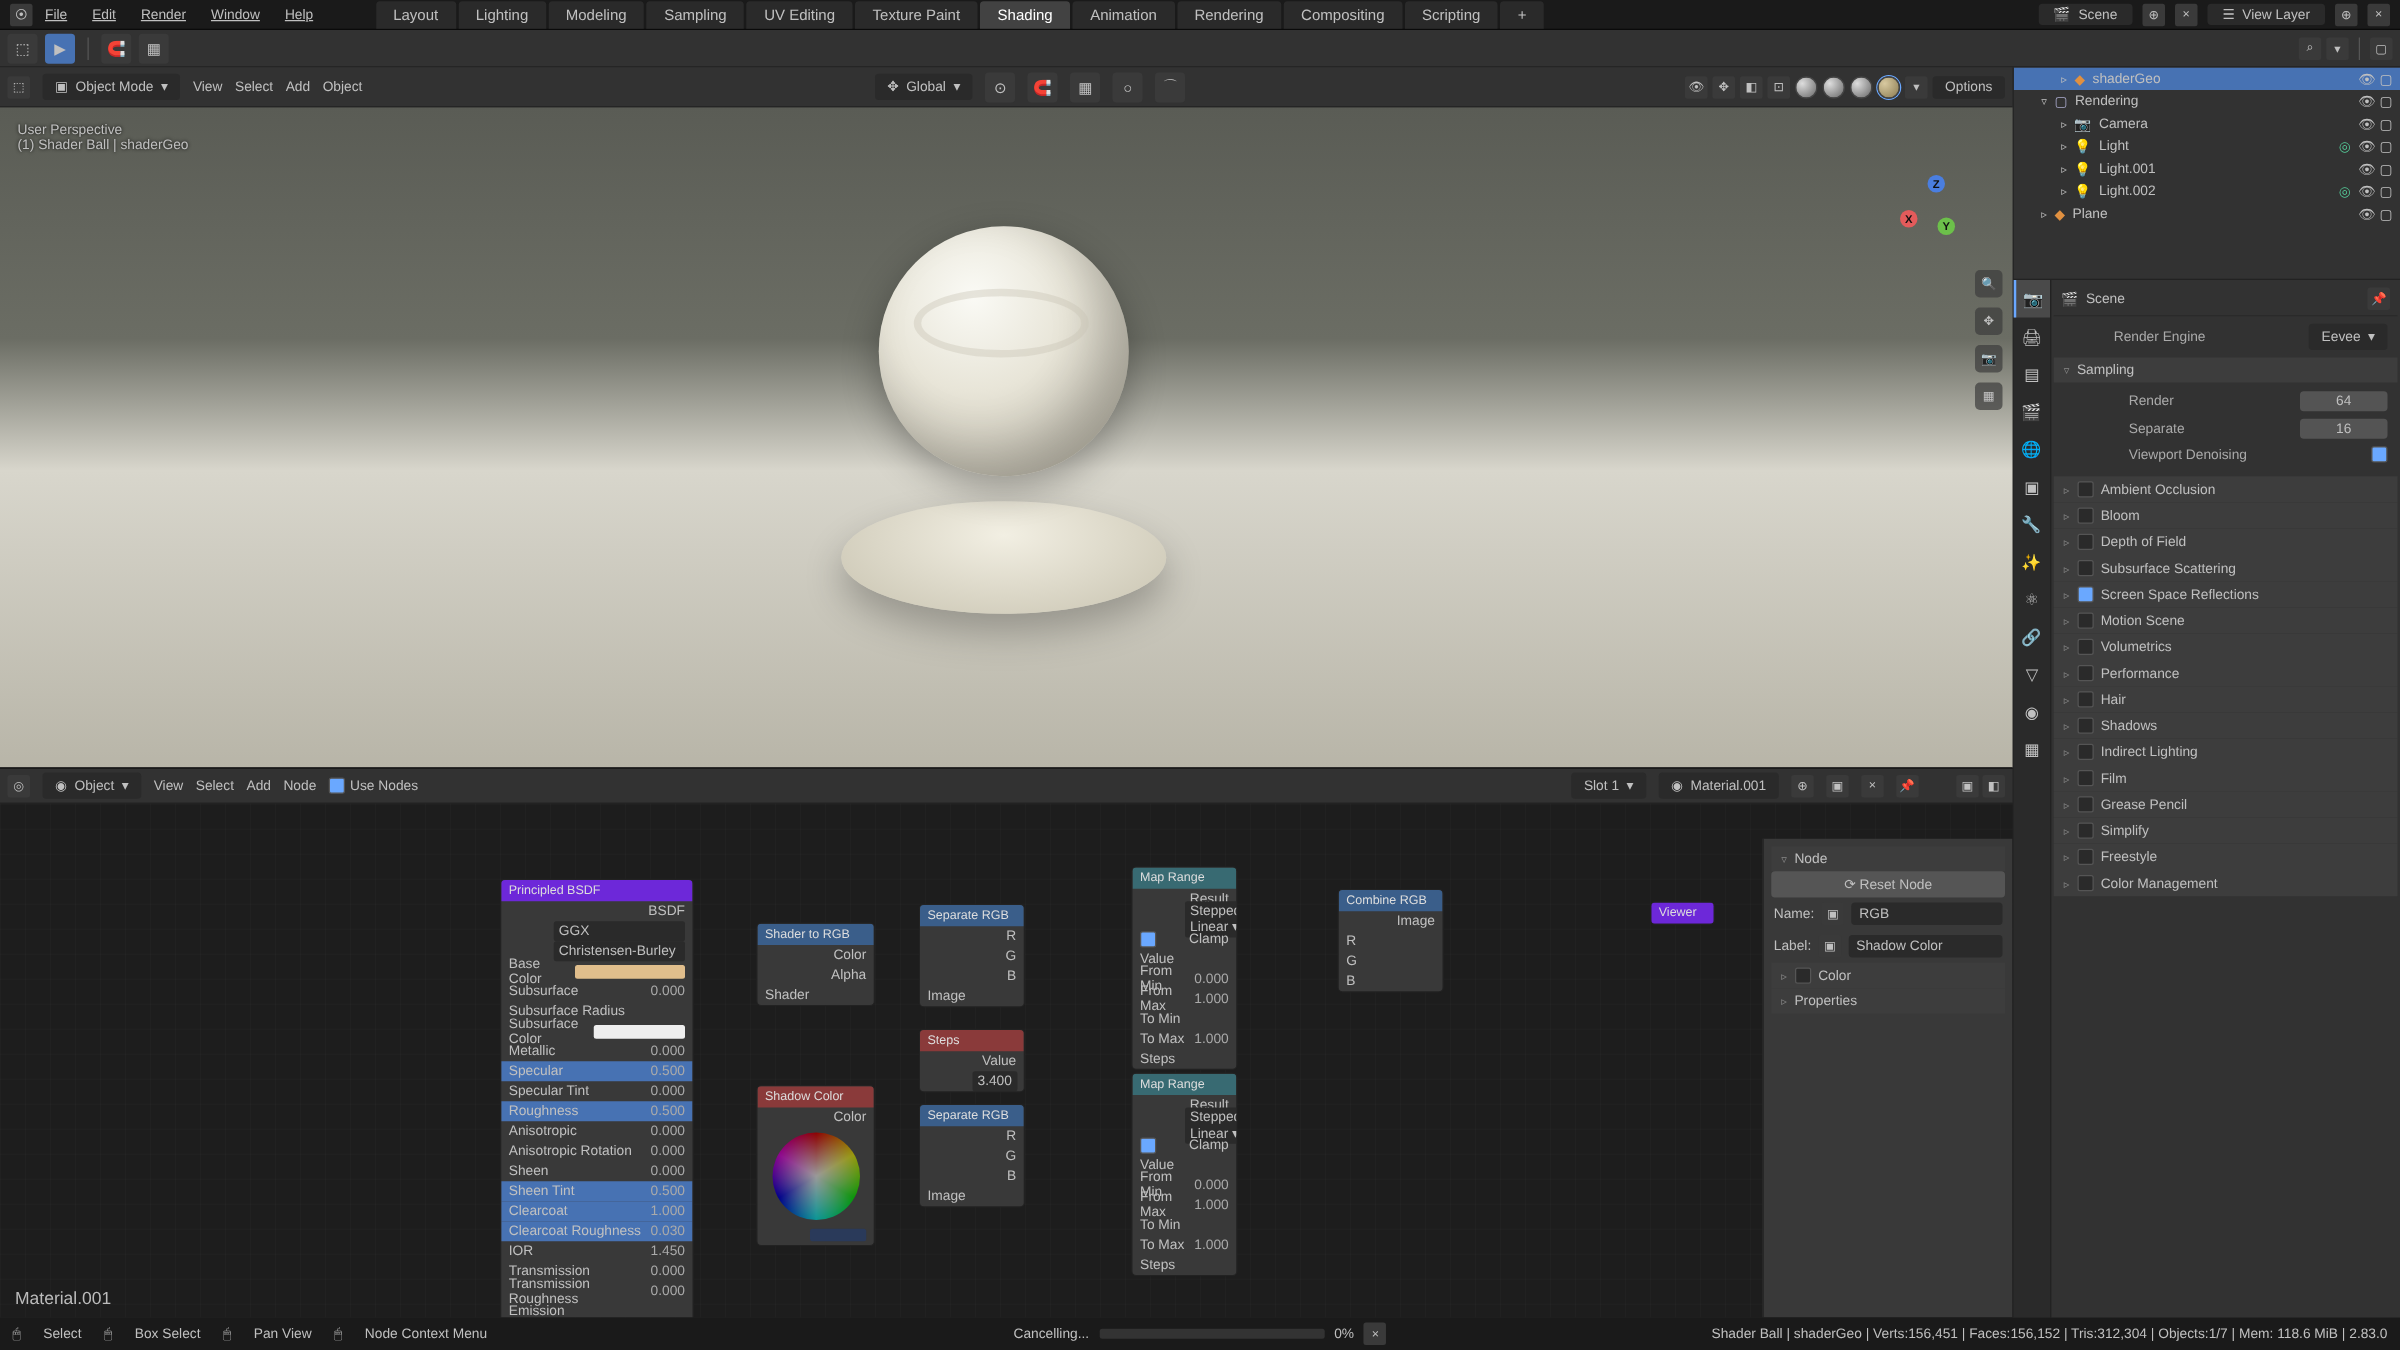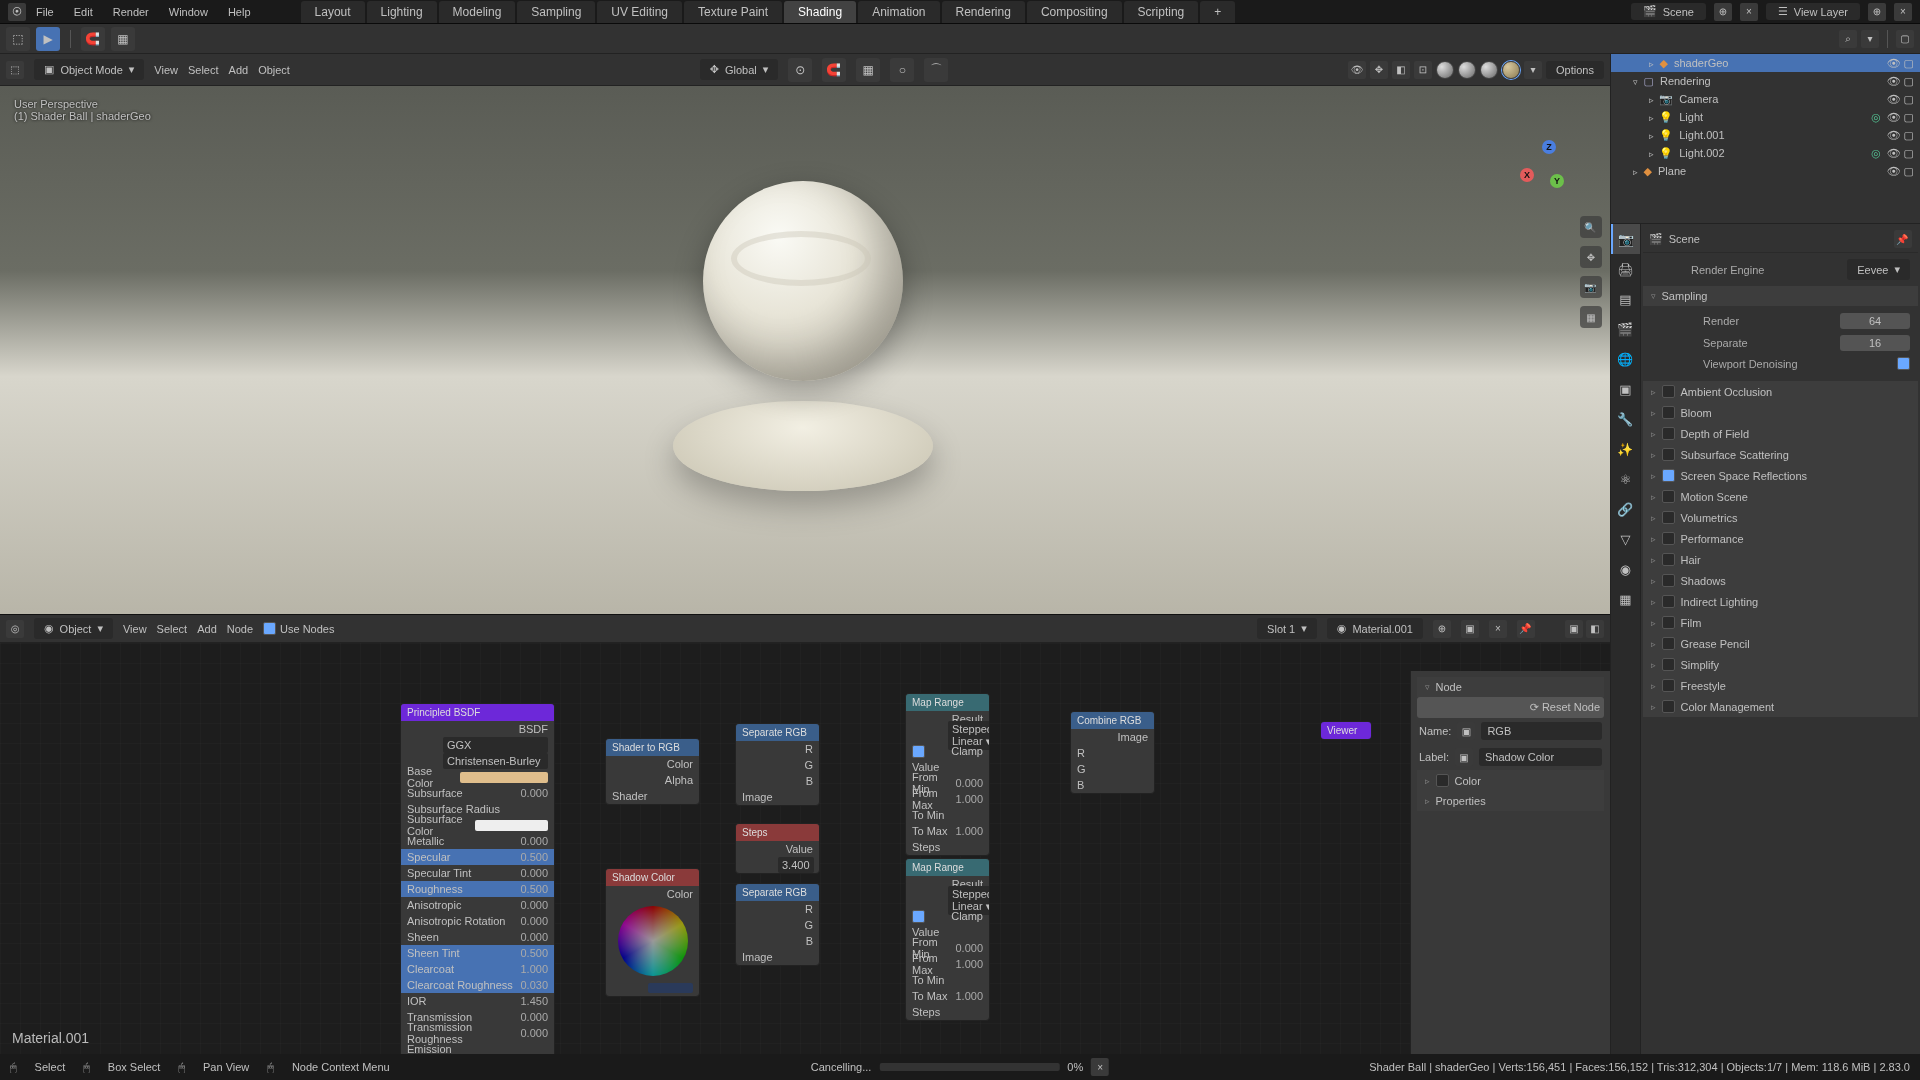--- a/index.html
+++ b/index.html
@@ -1,18 +1,18 @@
 <!DOCTYPE html>
 <html><head>
 <meta charset="utf-8">
 <style>
 * { margin:0; padding:0; box-sizing:border-box; font-family:Arial,sans-serif; font-size:11px; color:#c0c0c0; user-select:none; }
 body { background:#393939; width:1920px; height:1080px; overflow:hidden; position:relative; }
 .top-menu { background:#1a1a1a; height:24px; display:flex; align-items:center; padding:0 8px; border-bottom:1px solid #0a0a0a; }
-.top-menu .menu-item { padding:0 10px; cursor:pointer; }
+.top-menu .menu-item { padding:0 10px; cursor:pointer;text-decoration:underline; }
 .top-menu .tabs { display:flex; margin-left:40px; gap:2px; }
 .top-menu .tab { padding:4px 14px; background:#2a2a2a; border-radius:3px 3px 0 0; cursor:pointer; font-size:12px; }
 .top-menu .tab.active { background:#424242; color:#fff; }
 .top-menu .right { margin-left:auto; display:flex; align-items:center; gap:8px; }
 .top-menu .scene-pill { background:#2a2a2a; padding:2px 12px; border-radius:3px; display:flex; gap:6px; align-items:center; }
 .icon-btn { width:18px; height:18px; display:inline-flex; align-items:center; justify-content:center; background:#3a3a3a; border-radius:2px; font-size:10px; cursor:pointer; }
 .toolbar-row { background:#323232; height:30px; display:flex; align-items:center; padding:0 6px; gap:6px; border-bottom:1px solid #222; }
 .toolbar-row .sep { width:1px; height:18px; background:#555; margin:0 4px; }
 .tool-icon { width:24px; height:24px; background:#3a3a3a; border-radius:3px; display:flex; align-items:center; justify-content:center; font-size:12px; cursor:pointer; }
 .tool-icon.active { background:#4772b3; }
@@ -54,21 +54,21 @@
 .node-title.cyan  { background:#386a72; }
 .node-row { padding:2px 6px; display:flex; justify-content:space-between; align-items:center; height:16px; }
 .node-row.sel { background:#4772b3; color:#fff; }
 .node-row span.val { color:#aaa; }
 .node-field { background:#2a2a2a; padding:2px 4px; border-radius:2px; width:100%;margin-left:36px; }
 .color-swatch { width:90px; height:11px; background:#e0be8c; border-radius:2px; }
 
 .node-sidebar { position:absolute; right:0; top:28px; width:200px; background:#393939; border-left:1px solid #222; padding:6px; height:calc(100% - 28px); }
 .ns-row { display:flex; align-items:center; gap:6px; padding:4px 2px; }
 .ns-input { flex:1; background:#2a2a2a; border-radius:3px; padding:3px 6px; }
-.ns-btn { background:#555; padding:4px; border-radius:3px; text-align:right; cursor:pointer; }
+.ns-btn { background:#555; padding:4px; border-radius:3px; text-align:center; cursor:pointer; }
 
 
 .outliner { height:170px; overflow:auto; border-bottom:1px solid #222; }
 .tree-row { display:flex; align-items:center; padding:2px 6px; gap:6px; height:18px; }
 .tree-row.sel { background:#4772b3; }
 .tree-row .name { flex:1; }
 .tree-row .icons { display:flex; gap:3px; font-size:9px; }
 .indent-1 { padding-left:22px; } .indent-2 { padding-left:38px; }
 .tri-icon::before { content:"▹"; font-size:9px; }
 .tri-icon.open::before { content:"▿"; }

